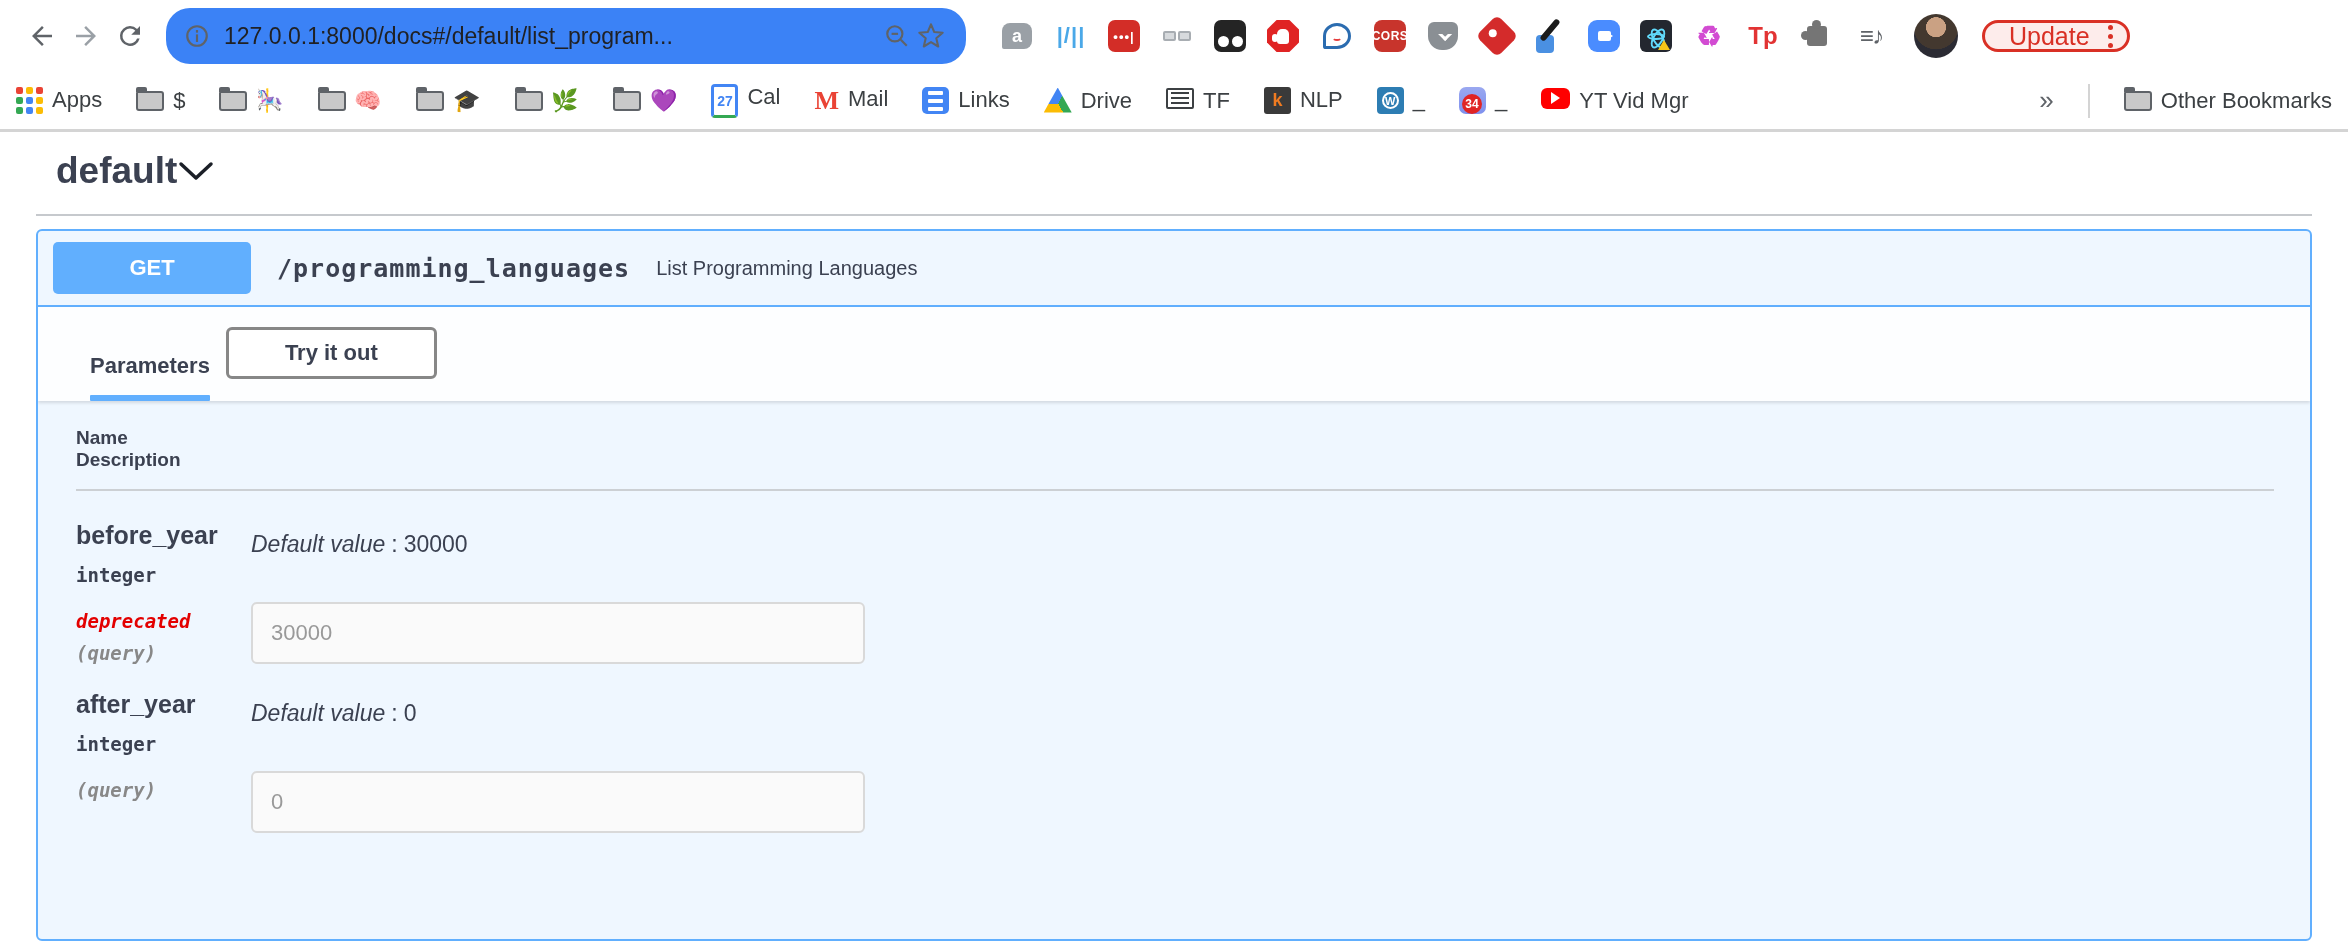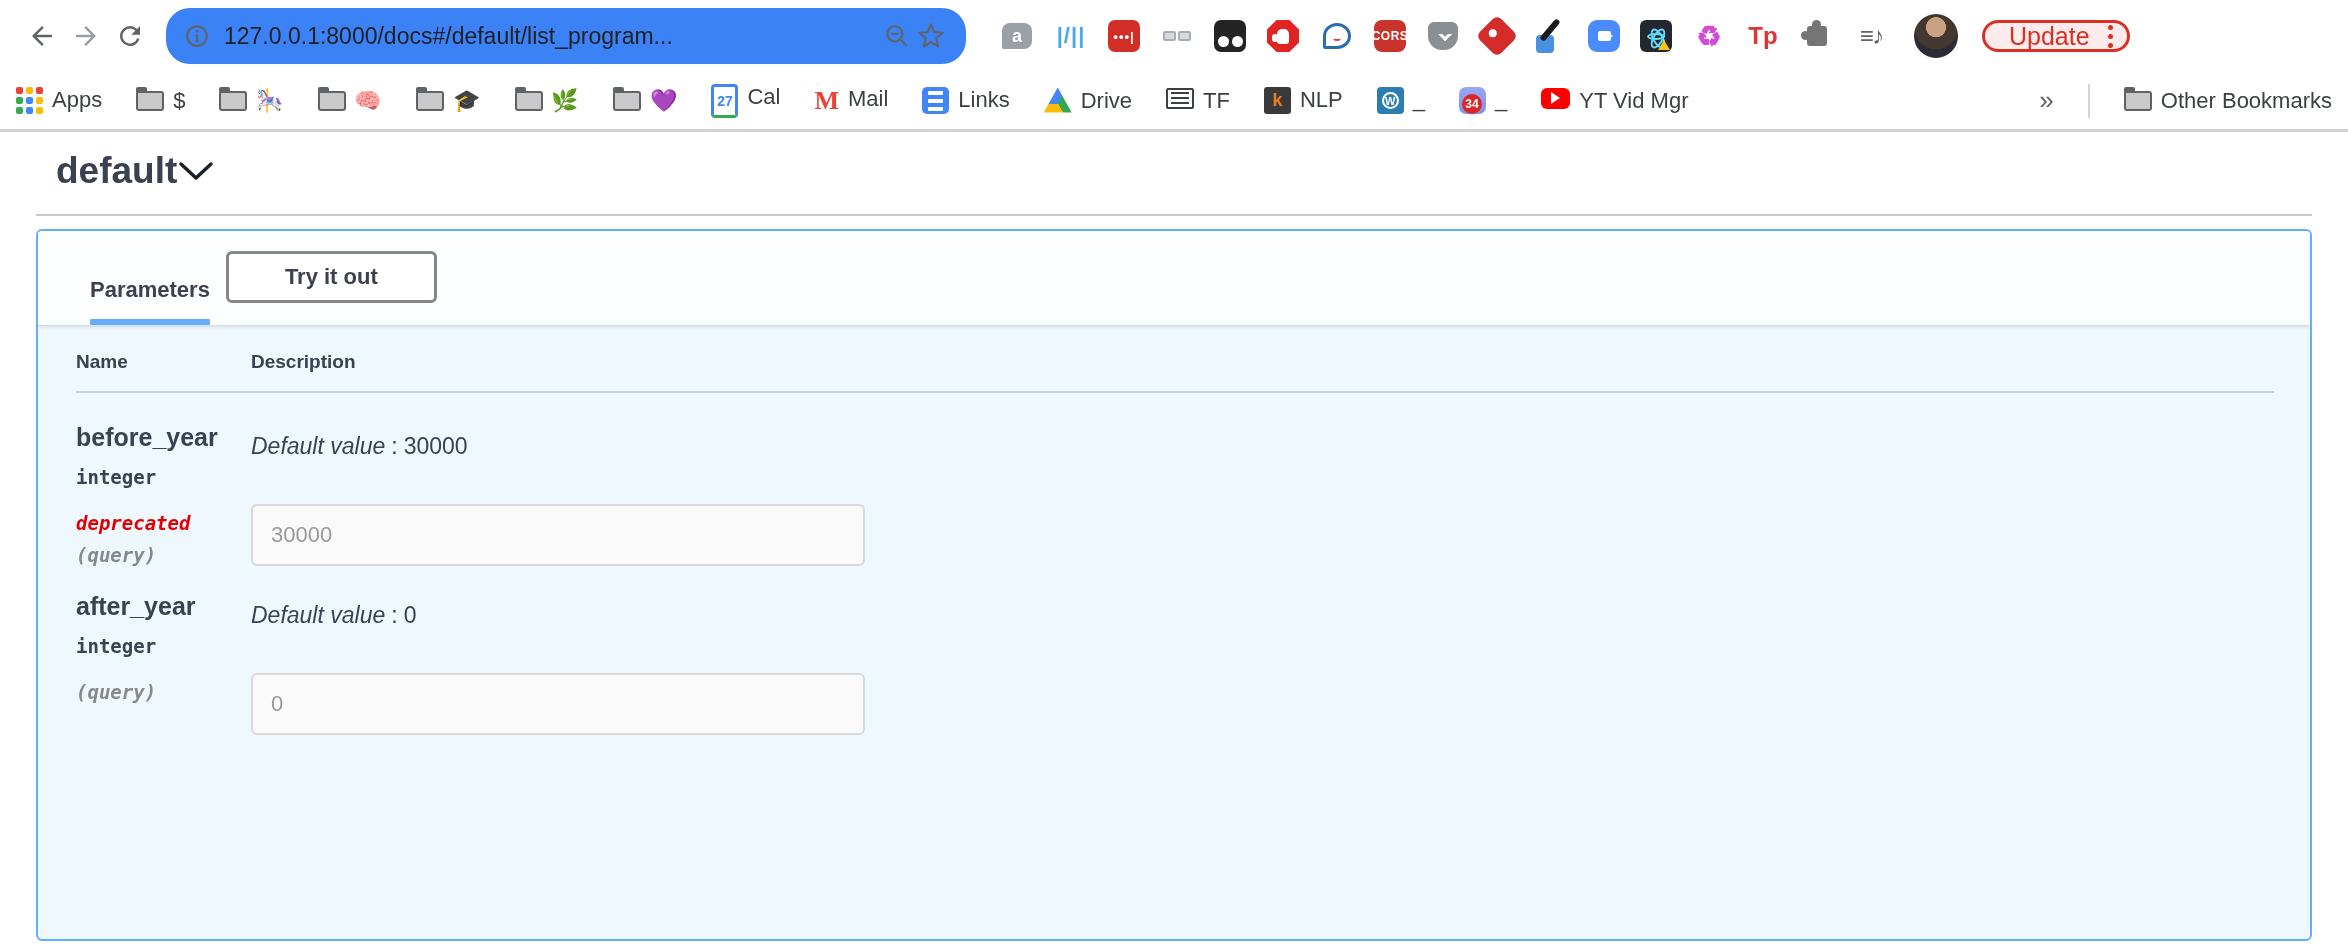--- a/index.html
+++ b/index.html
@@ -102,21 +102,21 @@
   .op-path { font-family:"DejaVu Sans Mono",monospace; font-weight:bold; font-size:25px; color:#3b4151; letter-spacing:1px; }
   .op-desc { font-size:20px; color:#3b4151; }
   .sec-header { background:rgba(255,255,255,.85); display:flex; align-items:flex-end; justify-content:flex-start;
                 padding:20px 36px 0 36px; box-shadow:0 2px 3px rgba(0,0,0,.12); position:relative; }
   .tab-item { display:inline-block; padding:0 16px; }
   .tab-item h4 { font-size:22px; font-weight:bold; color:#3b4151; }
   .tab-underline { height:6px; background:#61affe; margin-top:16px; border-radius:1px; }
   .try-btn { margin-bottom:22px; background:#fff; border:3px solid #878787; border-radius:6px; color:#3b4151;
              font-weight:bold; font-size:22px; padding:10px 56px; font-family:"Liberation Sans",sans-serif; }
   .tbl { padding:26px 36px 0 38px; }
-  .thead { display:flex; padding-bottom:18px; border-bottom:2px solid #ccd0d4; }
+  .thead { display:flex; padding-bottom:18px; border-bottom:2px solid #ccd0d4;flex-direction:column; }
   .th { font-size:19px; font-weight:bold; color:#3b4151; }
   .th-name { width:175px; flex:0 0 auto; }
   .prow { display:flex; padding-top:30px; }
   .col-name { width:175px; flex:0 0 auto; }
   .pname { font-size:25px; color:#3b4151; margin-bottom:14px;font-weight:bold; }
   .ptype { font-family:"DejaVu Sans Mono",monospace; font-weight:bold; font-size:19px; color:#3b4151; margin-bottom:24px; }
   .pdep  { font-family:"DejaVu Sans Mono",monospace; font-weight:bold; font-style:italic; font-size:19px; color:#e30000; margin-bottom:10px; }
   .pin   { font-family:"DejaVu Sans Mono",monospace; font-weight:bold; font-style:italic; font-size:19px; color:#888; }
   .col-desc { flex:1; }
   .dflt { font-size:23px; color:#3b4151; margin-top:10px; }
@@ -352,20 +352,25 @@
 
   <div class="tag-header">
     <div class="tag-title">default</div>
     <svg width="38" height="22" viewBox="0 0 38 22" style="margin-right:40px">
       <polyline points="4,4 19,18 34,4" fill="none" stroke="#1b1f27" stroke-width="3.5" stroke-linecap="round" stroke-linejoin="round"></polyline>
     </svg>
   </div>
 
   <div class="opblock">
 
+    <div class="op-summary">
+      <button class="method-btn">GET</button>
+      <span class="op-path">/programming_languages</span>
+      <span class="op-desc">List Programming Languages</span>
+    </div>
 
     <div class="sec-header">
       <div class="tab-item">
         <h4>Parameters</h4>
         <div class="tab-underline"></div>
       </div>
       <button class="try-btn">Try it out</button>
     </div>
 
     <div class="tbl">

